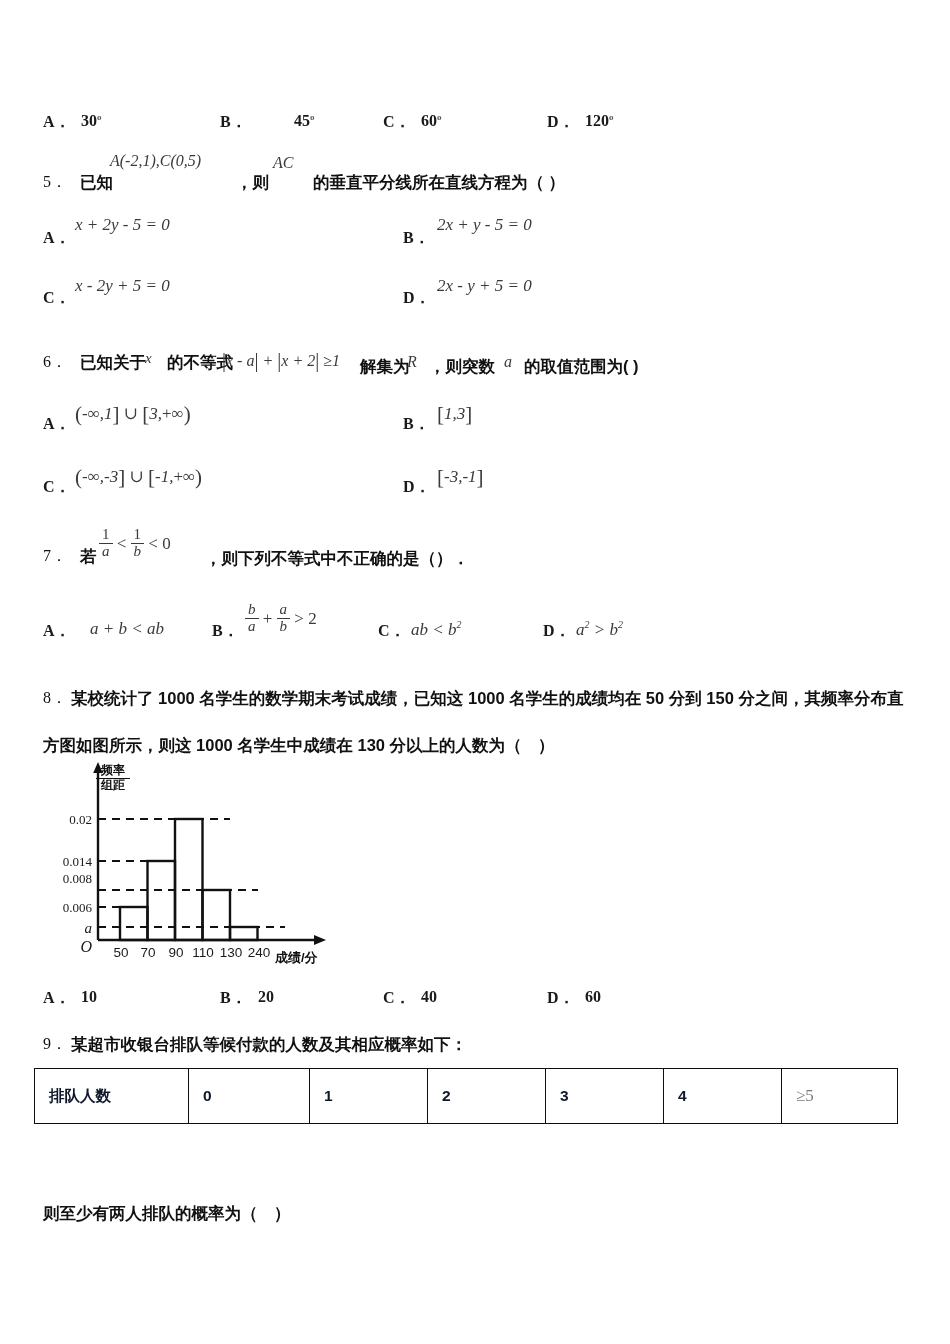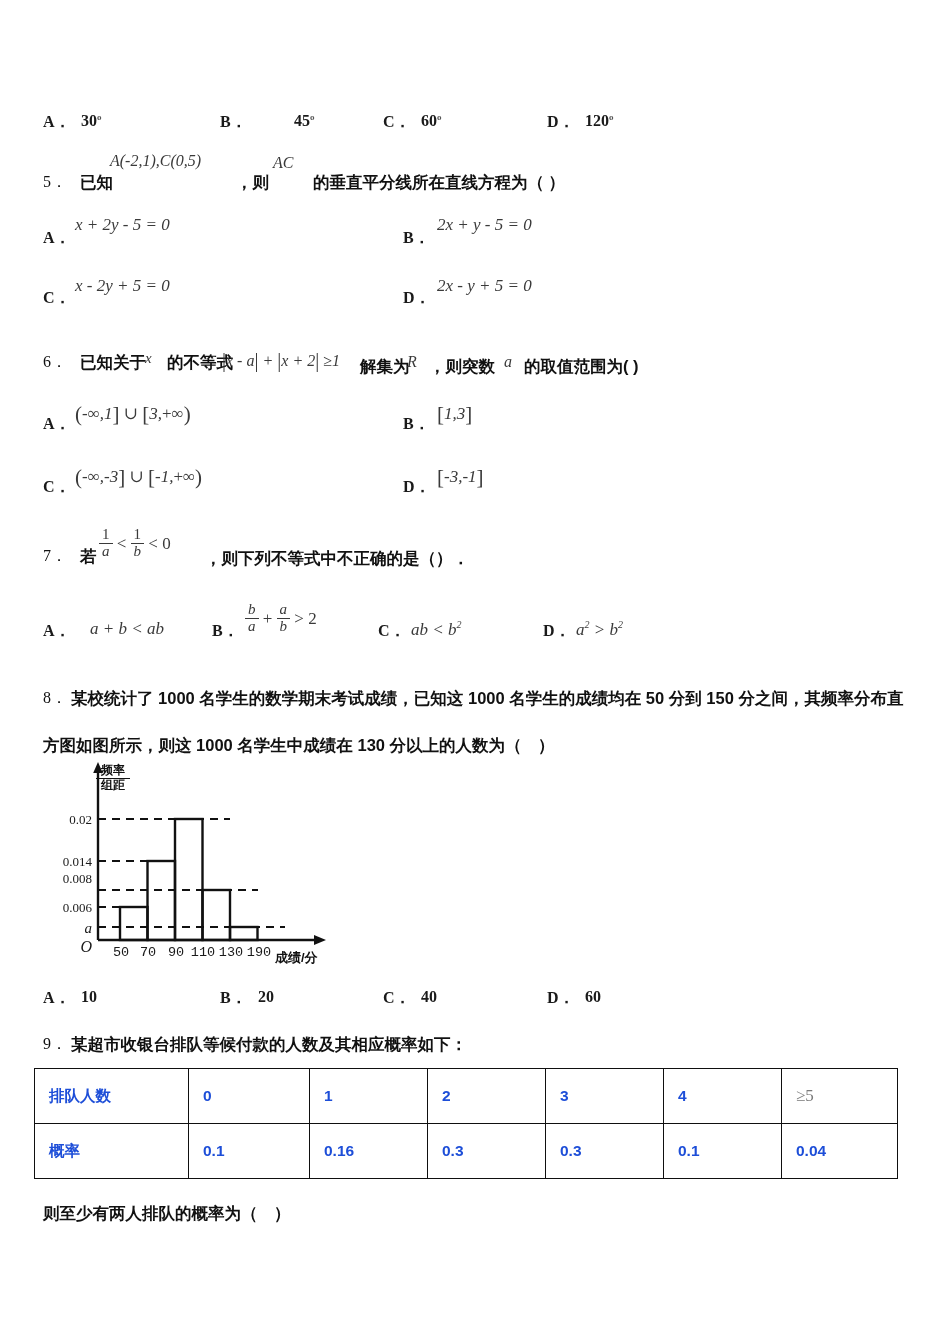--- a/index.html
+++ b/index.html
@@ -83,38 +83,38 @@
     border-collapse: collapse;
     table-layout: fixed;
   }
   .prob-table td {
     border: 1.6px solid #0f0f0f;
     height: 52px;
     padding-left: 14px;
     font-family: "Liberation Sans", "DejaVu Sans", sans-serif;
     font-weight: bold;
     font-size: 15.5px;
-    color: #1d4ed8;
+    color: #0f172a;
     vertical-align: middle;
   }
   .prob-table td.grey { color: #7a7a7a; font-weight: normal; font-family: "Liberation Serif", serif; font-size: 17px;}
 
   
   .chart-wrap { position: absolute; }
   .ylab {
     position: absolute;
     font-family: "Liberation Serif", "DejaVu Serif", serif;
     font-size: 13px;
     color: #1a1a1a;
     text-align: right;
     white-space: nowrap;
   }
   .xlab {
     position: absolute;
-    font-family: Liberation Mono, monospace;
+    font-family: Liberation Sans, sans-serif;
     font-size: 13.5px;
     color: #1a1a1a;
     text-align: center;
     white-space: nowrap;
   }
   .axis-cn {
     position: absolute;
     font-family: "Liberation Sans", "DejaVu Sans", sans-serif;
     font-size: 13px;
     font-weight: bold;
@@ -266,21 +266,21 @@
       <rect x="115" y="57" width="27.5" height="121" fill="none" stroke="#111" stroke-width="2.4"></rect>
       <rect x="142.5" y="128" width="27.5" height="50" fill="none" stroke="#111" stroke-width="2.4"></rect>
       <rect x="170" y="165" width="27.5" height="13" fill="none" stroke="#111" stroke-width="2.4"></rect>
     </svg>
 
     <div class="xlab" style="left:48px;  top:183px; width:26px;">50</div>
     <div class="xlab" style="left:75px;  top:183px; width:26px;">70</div>
     <div class="xlab" style="left:103px; top:183px; width:26px;">90</div>
     <div class="xlab" style="left:128px; top:183px; width:30px;">110</div>
     <div class="xlab" style="left:156px; top:183px; width:30px;">130</div>
-    <div class="xlab" style="left:184px; top:183px; width:30px;">190</div>
+    <div class="xlab" style="left:184px; top:183px; width:30px;">240</div>
 
     <div class="axis-cn" style="left:215px; top:187px;">成绩/分</div>
   </div>
 
   <div>
     <span class="abs opt-letter" style="left:43px; top:988px;">A．</span>
     <span class="abs opt-letter" style="left:81px; top:988px;">10</span>
 
     <span class="abs opt-letter" style="left:220px; top:988px;">B．</span>
     <span class="abs opt-letter" style="left:258px; top:988px;">20</span>
@@ -309,28 +309,19 @@
       <tbody>
         <tr>
           <td>排队人数</td>
           <td>0</td>
           <td>1</td>
           <td>2</td>
           <td>3</td>
           <td>4</td>
           <td class="grey">≥5</td>
         </tr>
-        <tr>
-          <td>概率</td>
-          <td>0.1</td>
-          <td>0.16</td>
-          <td>0.3</td>
-          <td>0.3</td>
-          <td>0.1</td>
-          <td>0.04</td>
-        </tr>
       </tbody>
     </table>
 
     <span class="abs qtext" style="left:43px; top:1203px;">则至少有两人排队的概率为（　）</span>
   </div>
 
 </div>
 
 </body></html>

